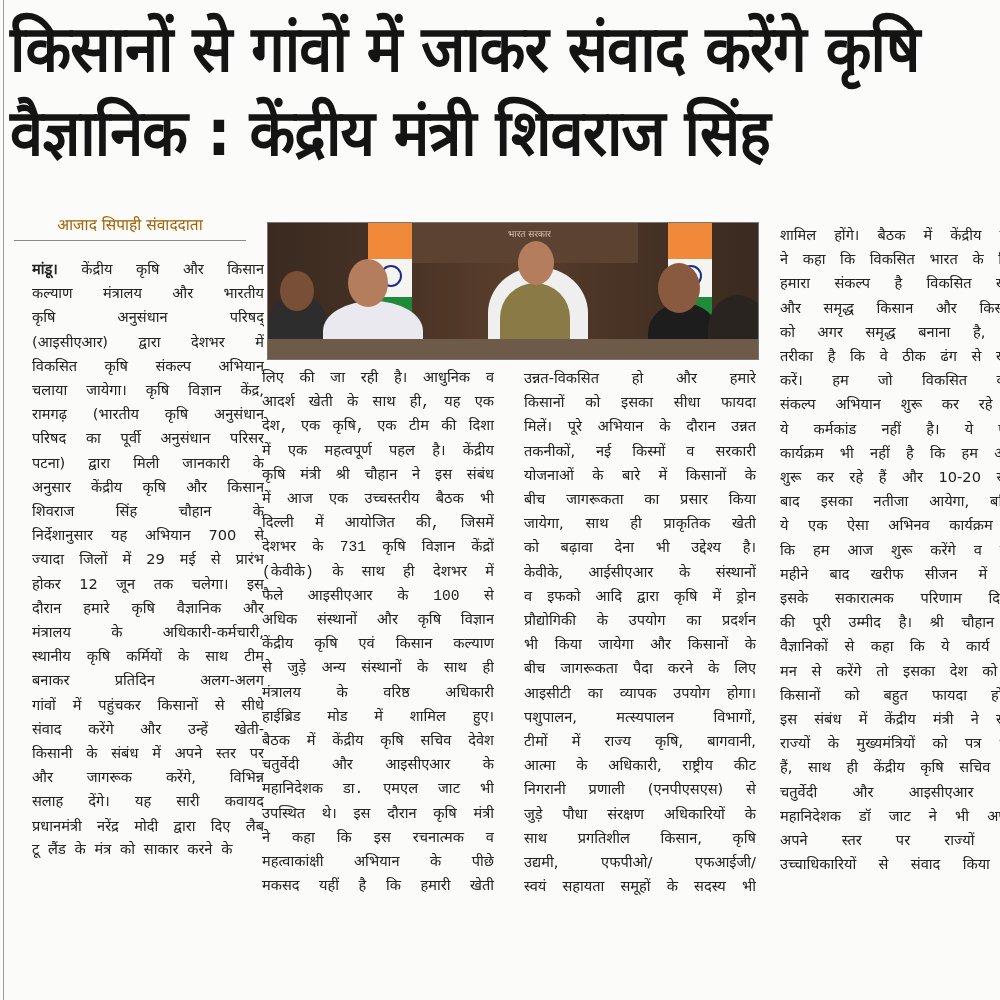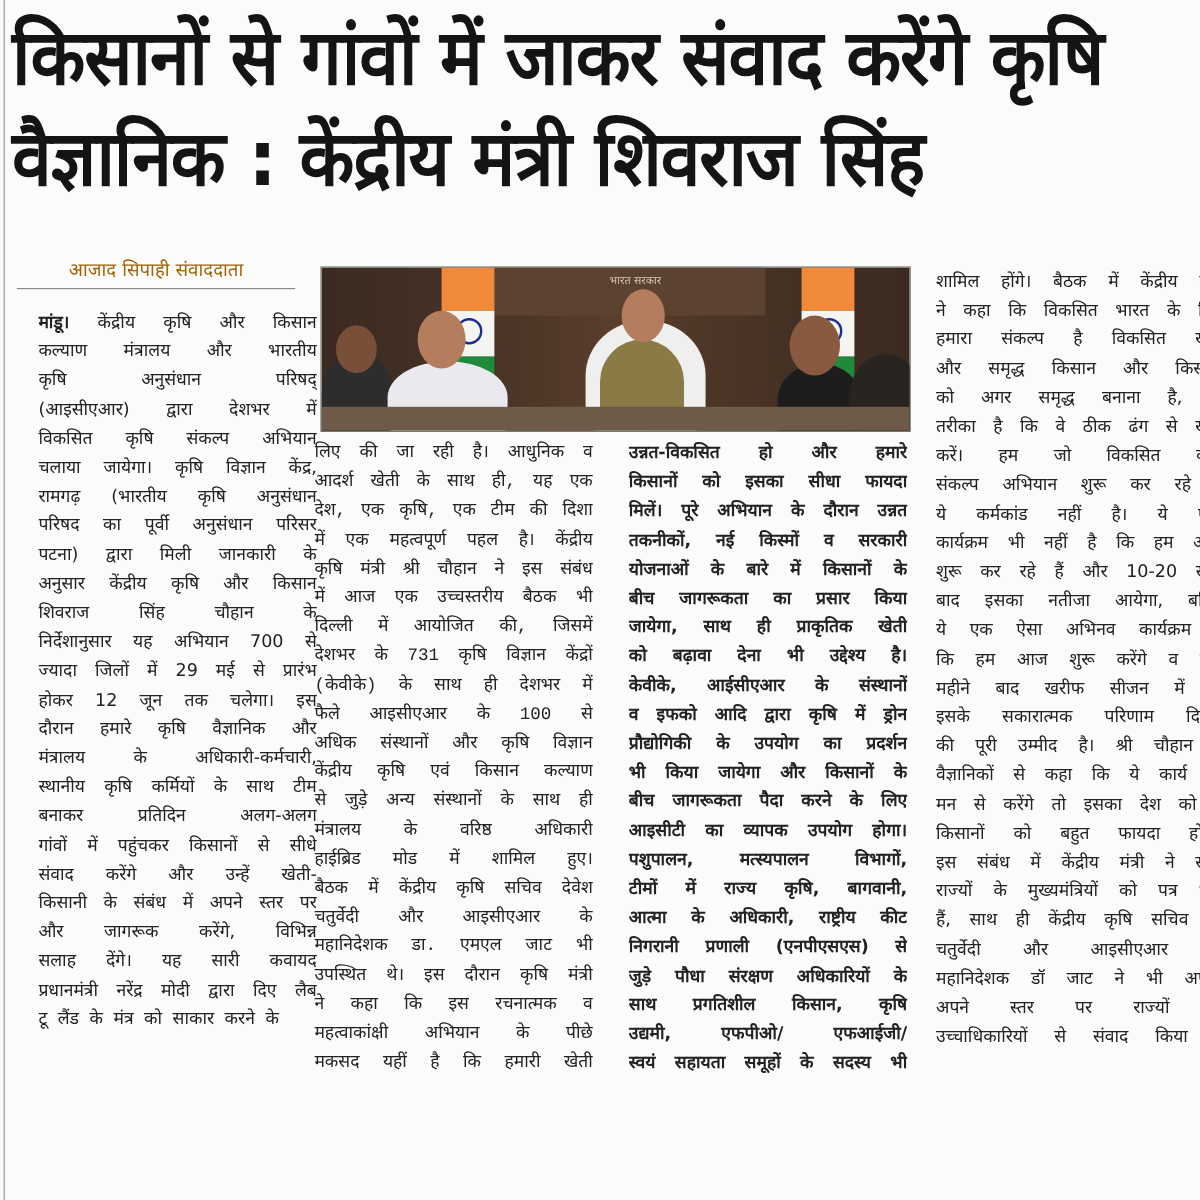--- a/index.html
+++ b/index.html
@@ -23,21 +23,21 @@
   }
   .col {
     position:absolute; font-size:14.6px; line-height:24.2px; color:#222;
     text-align:justify; text-align-last:justify;
   }
   .col .ln { display:block; white-space:nowrap; overflow:hidden; }
   .col .ln.last { text-align-last:left;font-family:Liberation Mono, monospace; }
   .dateline { font-weight:bold; }
   #c1 { left:14px; top:257px; width:232px;margin-left:18px; }
   #c2 { left:262px; top:366px; width:232px;font-family:Liberation Mono, monospace; }
-  #c3 { left:524px; top:366px; width:232px;font-weight:bold; }
+  #c3 { left:524px; top:366px; width:232px; }
   #c4 { left:780px; top:223px; width:240px; }
   .photo {
     position:absolute; left:267px; top:222px; width:490px; height:136px;
     border:1px solid #777; overflow:hidden;
     background:linear-gradient(90deg,#3a2a20 0%,#4a3426 30%,#5a3e2c 50%,#4a3426 70%,#3a2a20 100%);
   }
   .photo .wall { position:absolute; left:140px; top:0; width:230px; height:40px; background:#5b4231; }
   .photo .wall-text { position:absolute; left:240px; top:4px; font-size:9px; color:#d8c9b0; }
   .flag { position:absolute; width:44px; height:110px; top:0; }
   .flag .s1 { height:33%; background:#f08a3a; }

